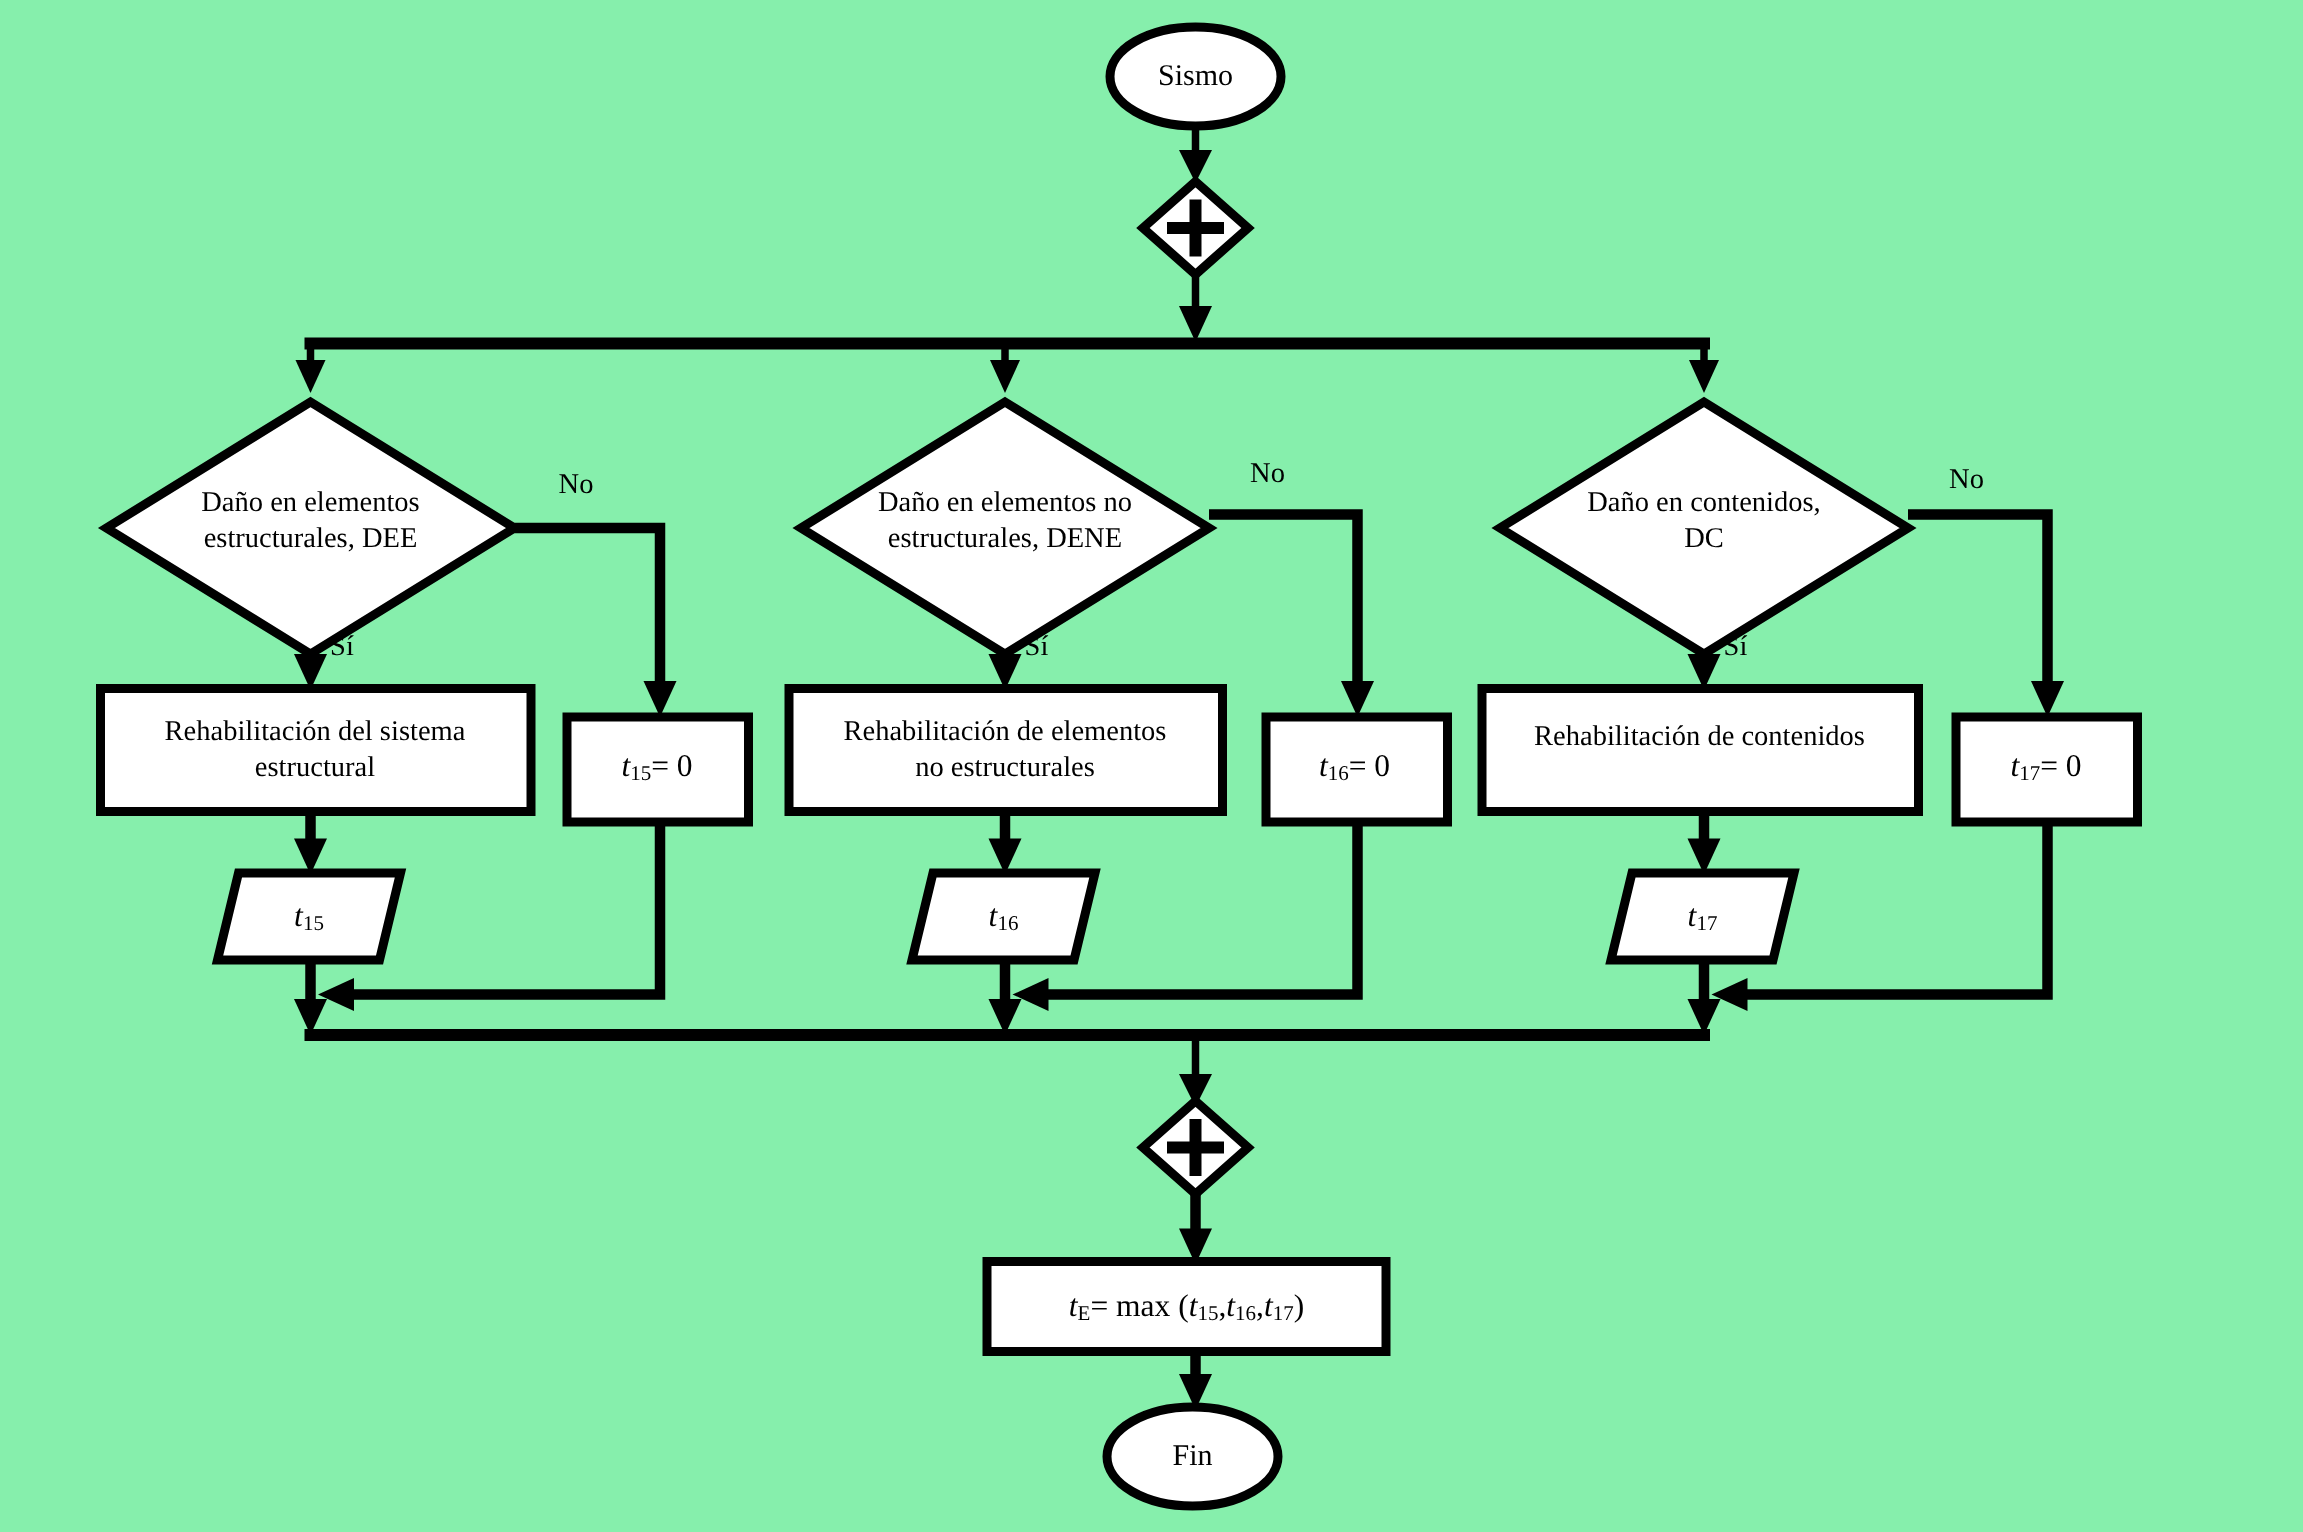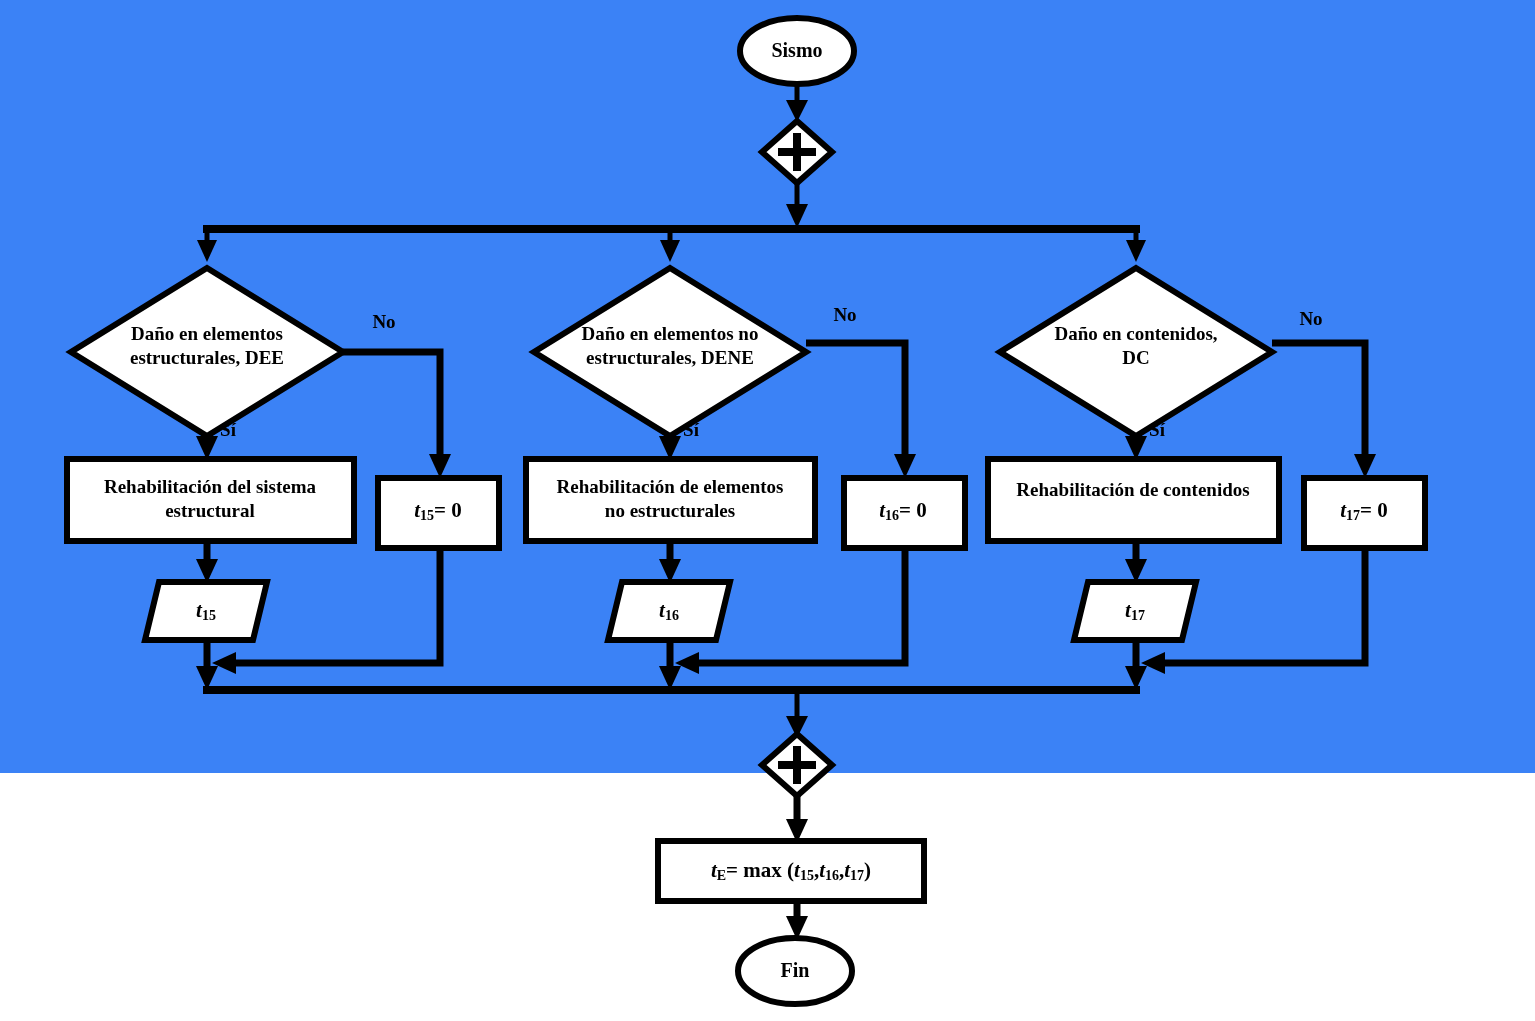--- a/index.html
+++ b/index.html
@@ -9,23 +9,22 @@
   }
   body {
     width: 1535px;
     height: 1021px;
     font-family: "Liberation Serif", "DejaVu Serif", serif;
     overflow: hidden;
   }
   #flowchart-root {
     position: relative;
     width: 1535px;
-    height: 773px;
-    background: #3b82f6;
-    font-weight: bold;
+    height: 1021px;
+    background: #86efac;
   }
   svg.chart-canvas {
     display: block;
     width: 1535px;
     height: 1021px;
   }
   .shape-outline {
     fill: #ffffff;
     stroke: #000000;
     stroke-width: 6;

